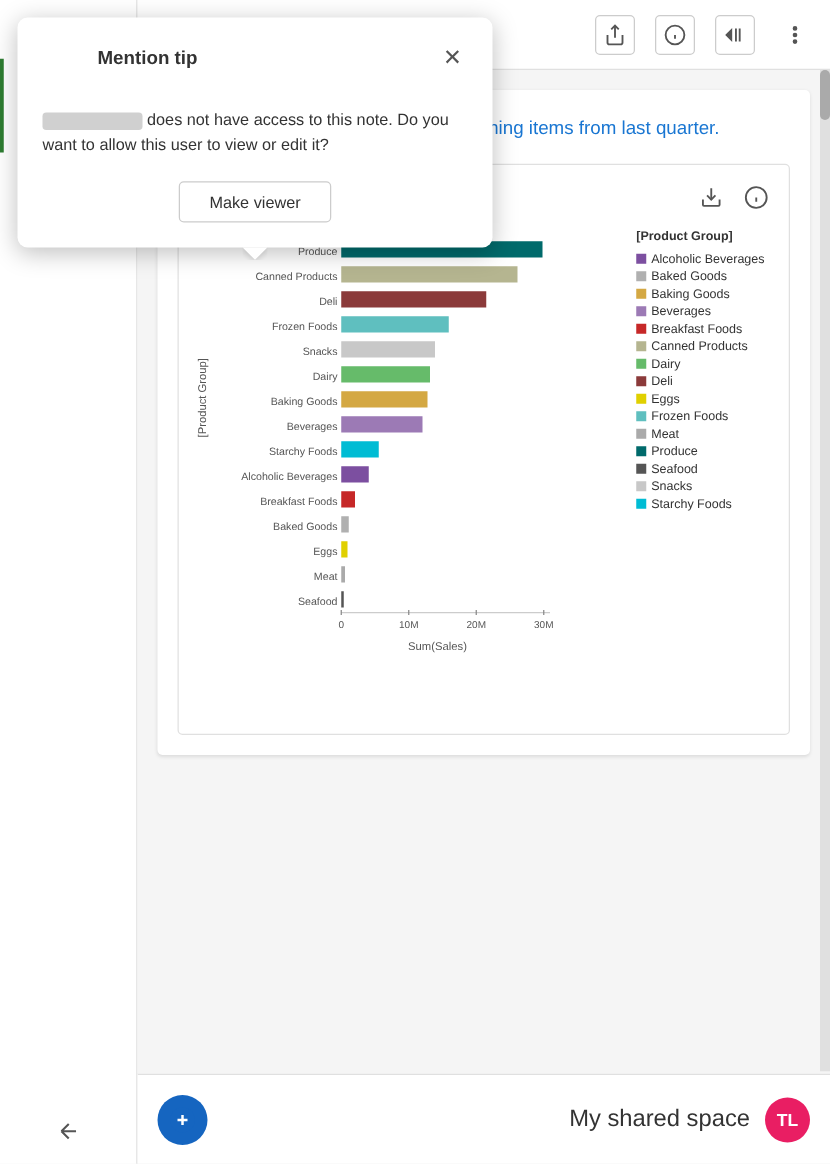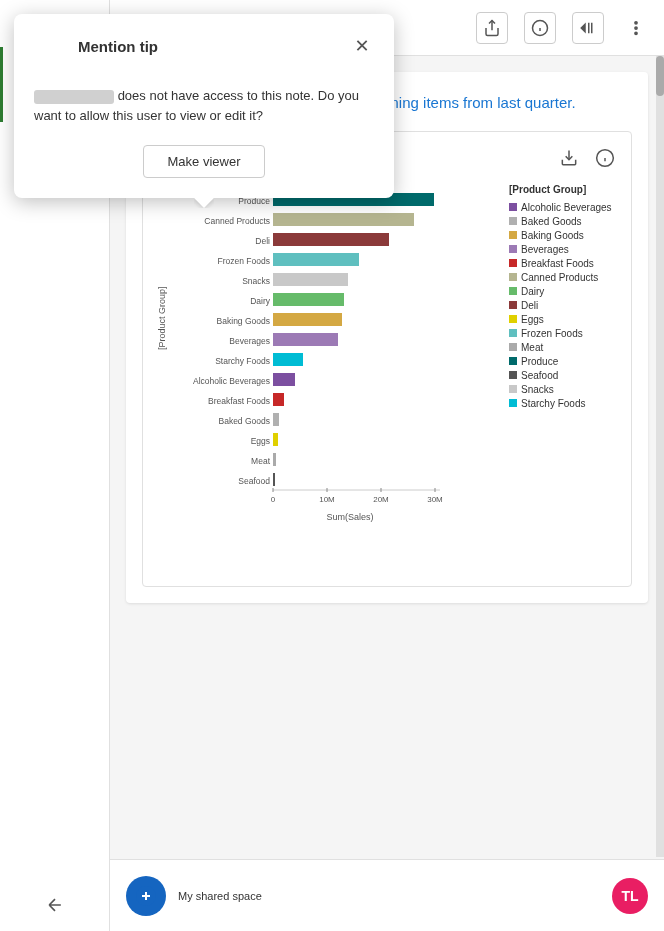--- a/index.html
+++ b/index.html
@@ -241,24 +241,25 @@
       border-radius: 50%;
       background: #1565c0;
       display: flex;
       align-items: center;
       justify-content: center;
       color: #fff;
       font-size: 18px;
     }
 
     .workspace-name {
-      font-size: 11px;
+      font-size: 19px;
       font-weight: 500;
       color: #333;
       flex: 1;
+      text-align: right;
     }
 
     .user-avatar {
       width: 36px;
       height: 36px;
       border-radius: 50%;
       background: #e91e63;
       display: flex;
       align-items: center;
       justify-content: center;

